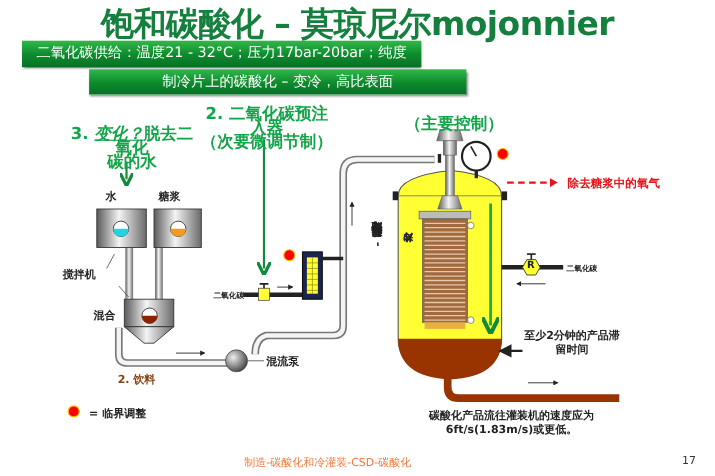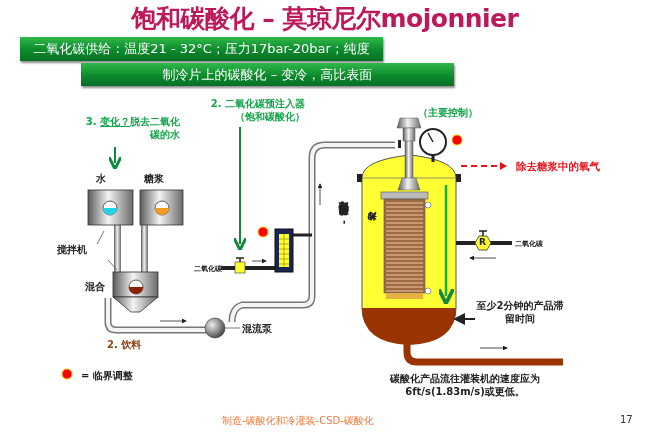--- a/index.html
+++ b/index.html
@@ -1,22 +1,22 @@
 <!DOCTYPE html>
 <html><head>
 <meta charset="utf-8">
 <style>
   html,body{margin:0;padding:0;background:#fff;}
   body{width:650px;height:433px;position:relative;overflow:hidden;font-family:"DejaVu Sans","Liberation Sans",sans-serif;}
   .abs{position:absolute;}
-  .title{left:0;top:2px;width:650px;text-align:center;font-size:25px;font-weight:bold;color:#be185d;letter-spacing:-0.5px;}
+  .title{left:0;top:2px;width:650px;text-align:center;font-size:30px;font-weight:bold;color:#15803d;letter-spacing:-0.5px;}
   .banner{background:linear-gradient(#2fb84a,#0d8a2c 55%,#077026);color:#fff;text-align:center;box-shadow:1px 2px 2px rgba(0,0,0,0.45);font-size:13px;}
   .b1{left:20px;top:37px;width:363px;height:24px;line-height:24px;}
-  .b2{left:81px;top:63px;width:373px;height:23px;line-height:23px;}
-  .green-lbl{color:#14a54a;font-weight:bold;font-size:10px;text-align:right;line-height:13px;}
+  .b2{left:81px;top:63px;width:343px;height:23px;line-height:23px;}
+  .green-lbl{color:#14a54a;font-weight:bold;font-size:15px;text-align:center;line-height:13px;}
   .dark-lbl{color:#222;font-weight:bold;font-size:10px;}
   .small-lbl{color:#222;font-size:7px;font-weight:bold;}
   .red-lbl{color:#e8141c;font-weight:bold;font-size:10.5px;}
   .footer{left:222px;top:414px;color:#f07a3c;font-size:10px;}
   .pagenum{left:597px;top:414px;color:#333;font-size:10px;margin-left:23px;}
   svg{position:absolute;left:0;top:0;}
 </style>
 </head>
 <body>
 
@@ -174,24 +174,24 @@
     <line x1="496" y1="258" x2="470" y2="258" stroke="#222" stroke-width="0.8" marker-end="url(#arrowBlack)"></line>
   </g>
 
   <path d="M407,343 L407,352 Q407,362 417,362 L563,362" fill="none" stroke="#993300" stroke-width="7"></path>
   <line x1="480" y1="348" x2="507" y2="348" stroke="#222" stroke-width="0.8" marker-end="url(#arrowBlack)"></line>
 
   <circle cx="67" cy="374" r="5" fill="#ff0000" stroke="#f6c000" stroke-width="1"></circle>
 </svg>
 
 <div class="abs green-lbl" style="left:60px;top:115px;width:120px;">
-  <span>3. </span><span style="text-decoration:underline;">变化？</span><span>脱去二氧化</span><br><span>碳的水</span>
+  <span>3. </span><span style="font-style:italic;text-decoration:underline;">变化？</span><span>脱去二氧化</span><br><span>碳的水</span>
 </div>
 <div class="abs green-lbl" style="left:180px;top:97px;width:125px;">
-  <span>2. 二氧化碳预注入器</span><br><span>（饱和碳酸化）</span>
+  <span>2. 二氧化碳预注入器</span><br><span>（次要微调节制）</span>
 </div>
 <div class="abs green-lbl" style="left:348px;top:93px;width:130px;">
   <br><span>（主要控制）</span>
 </div>
 <div class="abs red-lbl" style="left:516px;top:160px;">除去糖浆中的氧气</div>
 
 <div class="abs dark-lbl" style="left:96px;top:172px;">水</div>
 <div class="abs dark-lbl" style="left:144px;top:172px;">糖浆</div>
 <div class="abs dark-lbl" style="left:57px;top:243px;">搅拌机</div>
 <div class="abs dark-lbl" style="left:85px;top:280px;">混合</div>

